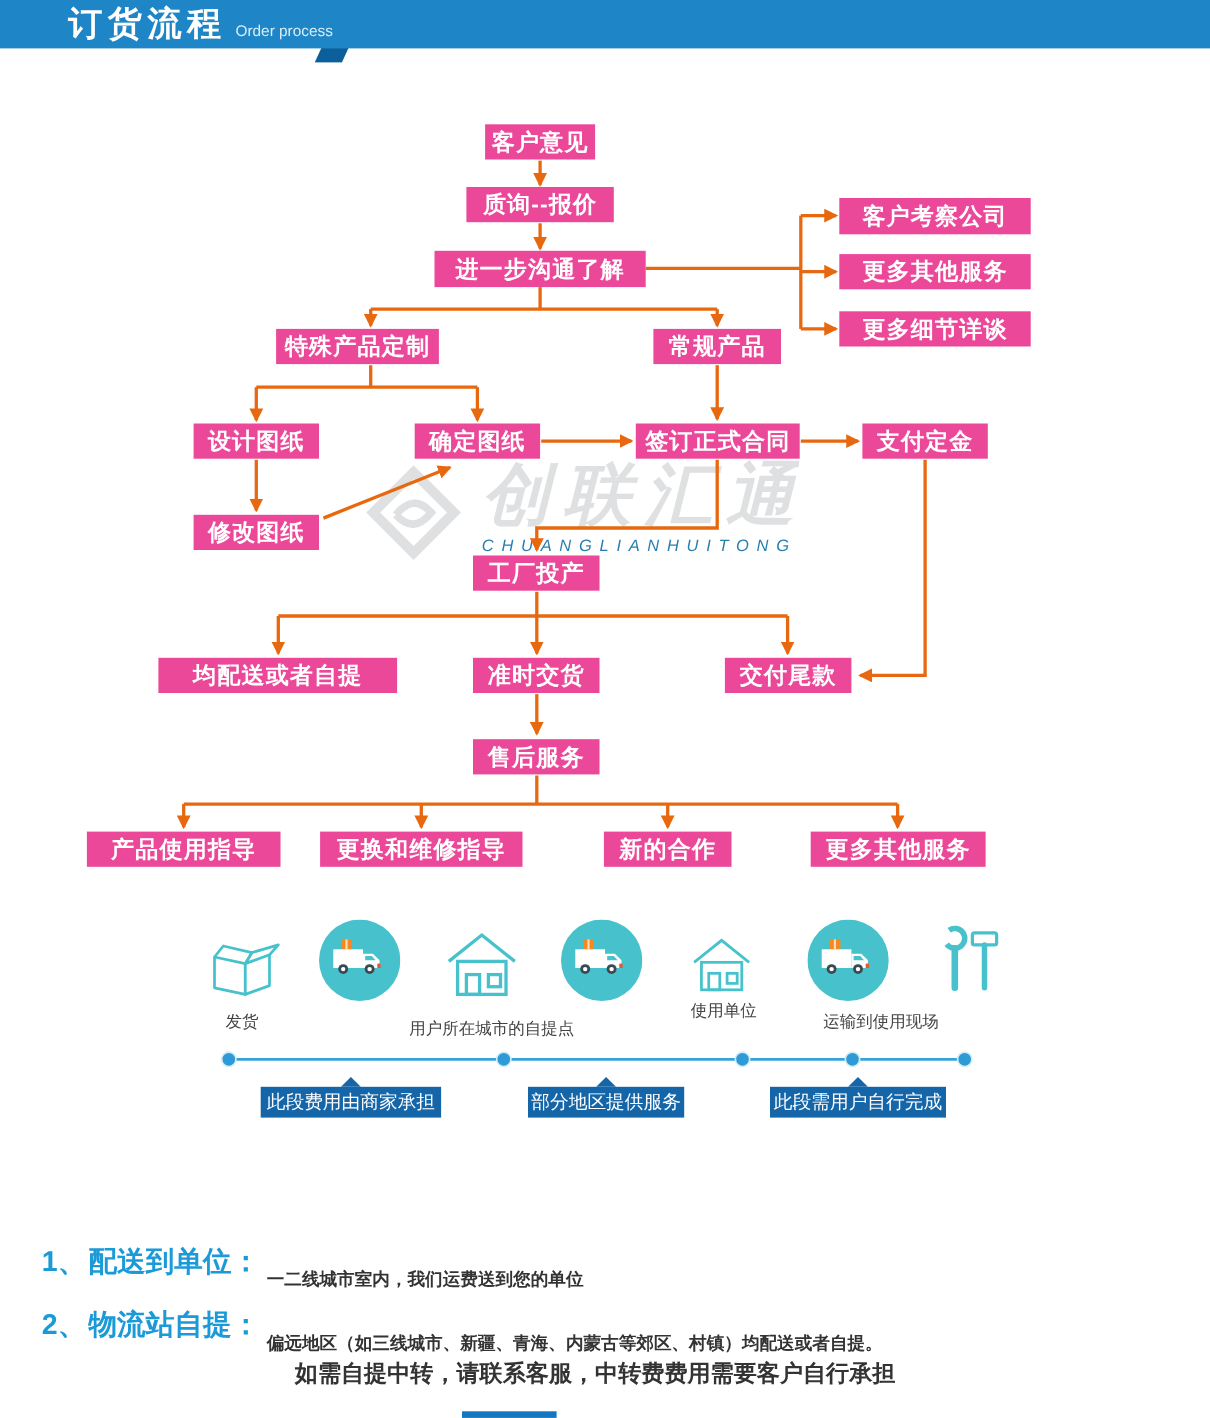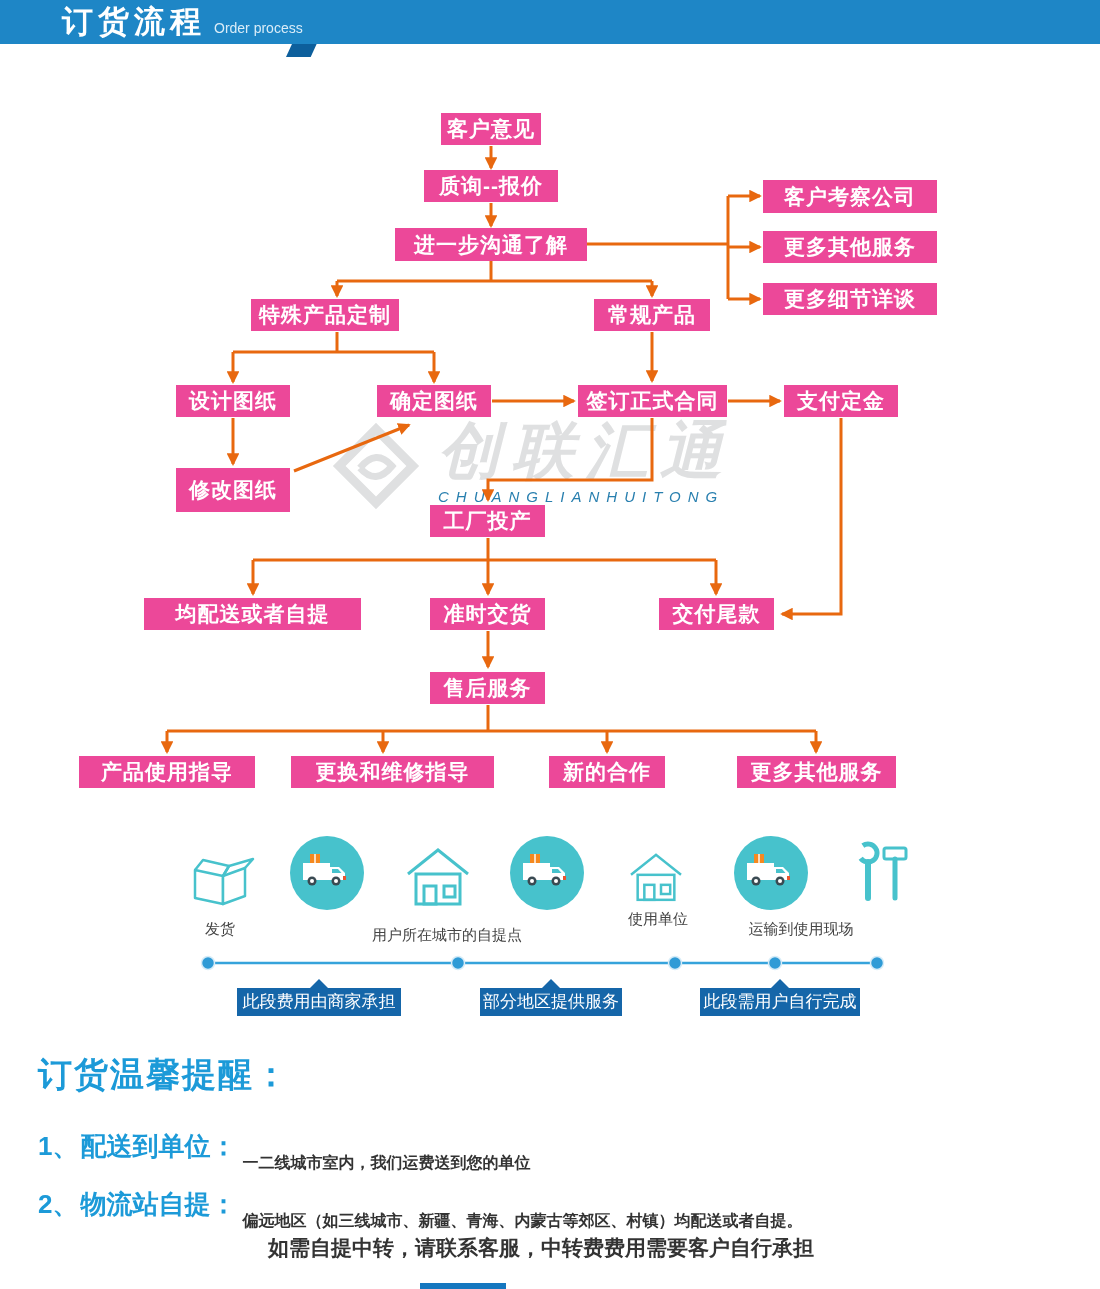--- a/index.html
+++ b/index.html
@@ -29,28 +29,28 @@
   .n3{left:395px;top:228px;width:192px;height:33px}
   .n4{left:763px;top:180px;width:174px;height:33px}
   .n5{left:763px;top:231px;width:174px;height:32px}
   .n6{left:763px;top:283px;width:174px;height:32px}
   .n7{left:251px;top:299px;width:148px;height:32px}
   .n8{left:594px;top:299px;width:116px;height:32px}
   .n9{left:176px;top:385px;width:114px;height:32px}
   .n10{left:377px;top:385px;width:114px;height:32px}
   .n11{left:578px;top:385px;width:149px;height:32px}
   .n12{left:784px;top:385px;width:114px;height:32px}
-  .n13{left:176px;top:468px;width:114px;height:44px}
+  .n13{left:176px;top:468px;width:114px;height:32px}
   .n14{left:430px;top:505px;width:115px;height:32px}
   .n15{left:144px;top:598px;width:217px;height:32px}
   .n16{left:430px;top:598px;width:115px;height:32px}
   .n17{left:659px;top:598px;width:115px;height:32px}
   .n18{left:430px;top:672px;width:115px;height:32px}
   .n19{left:79px;top:756px;width:176px;height:32px}
-  .n20{left:291px;top:756px;width:203px;height:32px}
+  .n20{left:291px;top:756px;width:184px;height:32px}
   .n21{left:549px;top:756px;width:116px;height:32px}
   .n22{left:737px;top:756px;width:159px;height:32px}
 
   .overlay{position:absolute;left:0;top:0;width:1100px;height:1289px;z-index:1;pointer-events:none;}
 
   
   .icon{position:absolute;z-index:2;}
   .icon-box{left:183px;top:840px}
   .icon-truck1{left:290px;top:836px}
   .icon-house1{left:402px;top:842px}
@@ -273,21 +273,20 @@
 
   <div class="ilabel lab-ship">发货</div>
   <div class="ilabel lab-pickup">用户所在城市的自提点</div>
   <div class="ilabel lab-unit">使用单位</div>
   <div class="ilabel lab-transport">运输到使用现场</div>
 
   <div class="tip tip1">此段费用由商家承担</div>
   <div class="tip tip2">部分地区提供服务</div>
   <div class="tip tip3">此段需用户自行完成</div>
 
-  <div class="notice-title">订货温馨提醒：</div>
 
   <div class="notice-item ni1">
     <span class="notice-num">1、</span>
     <span class="notice-label">配送到单位：</span>
     <span class="notice-text">一二线城市室内，我们运费送到您的单位</span>
   </div>
 
   <div class="notice-item ni2">
     <span class="notice-num">2、</span>
     <span class="notice-label">物流站自提：</span>

